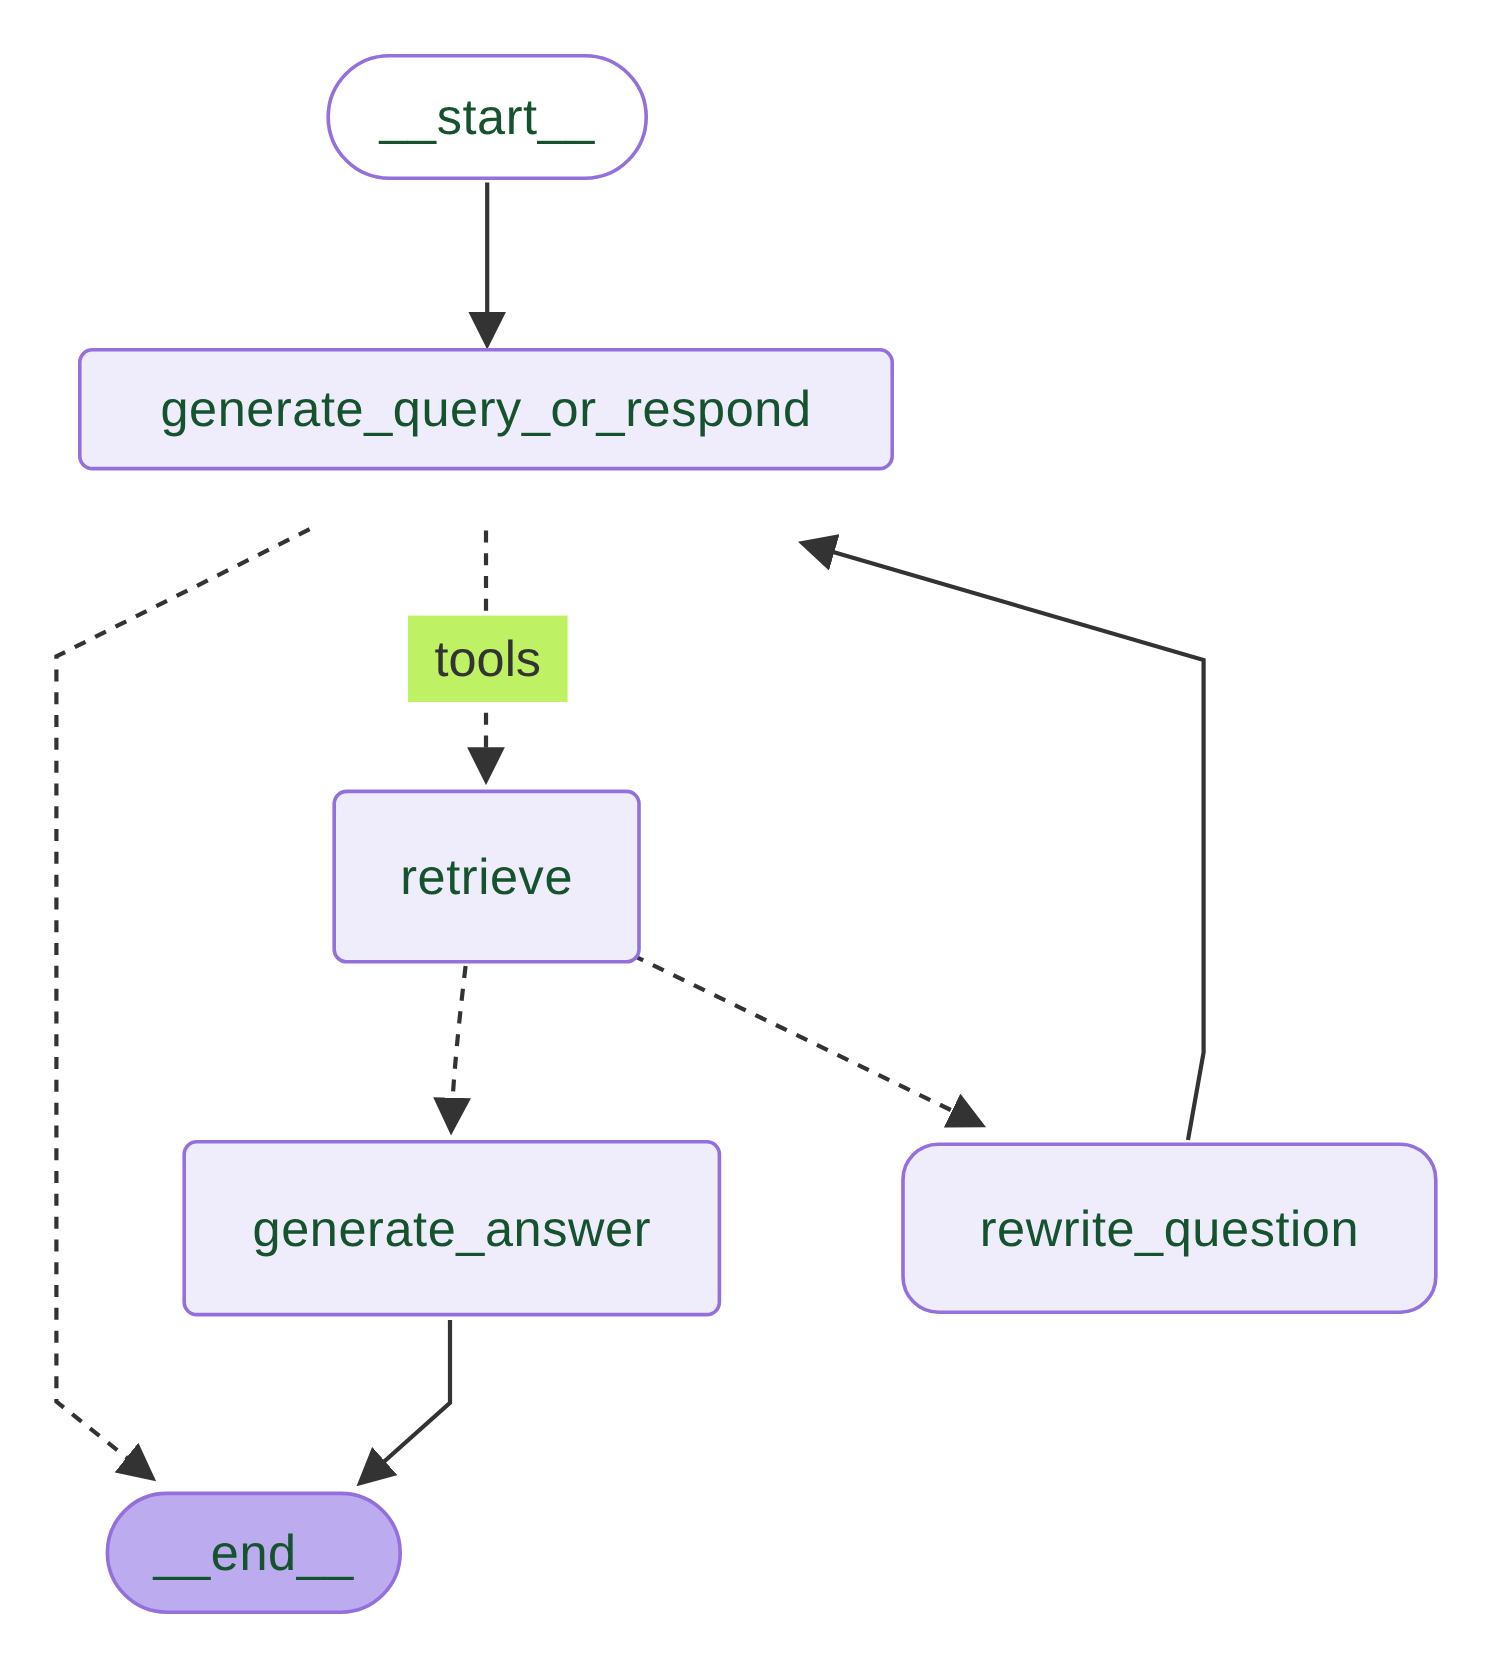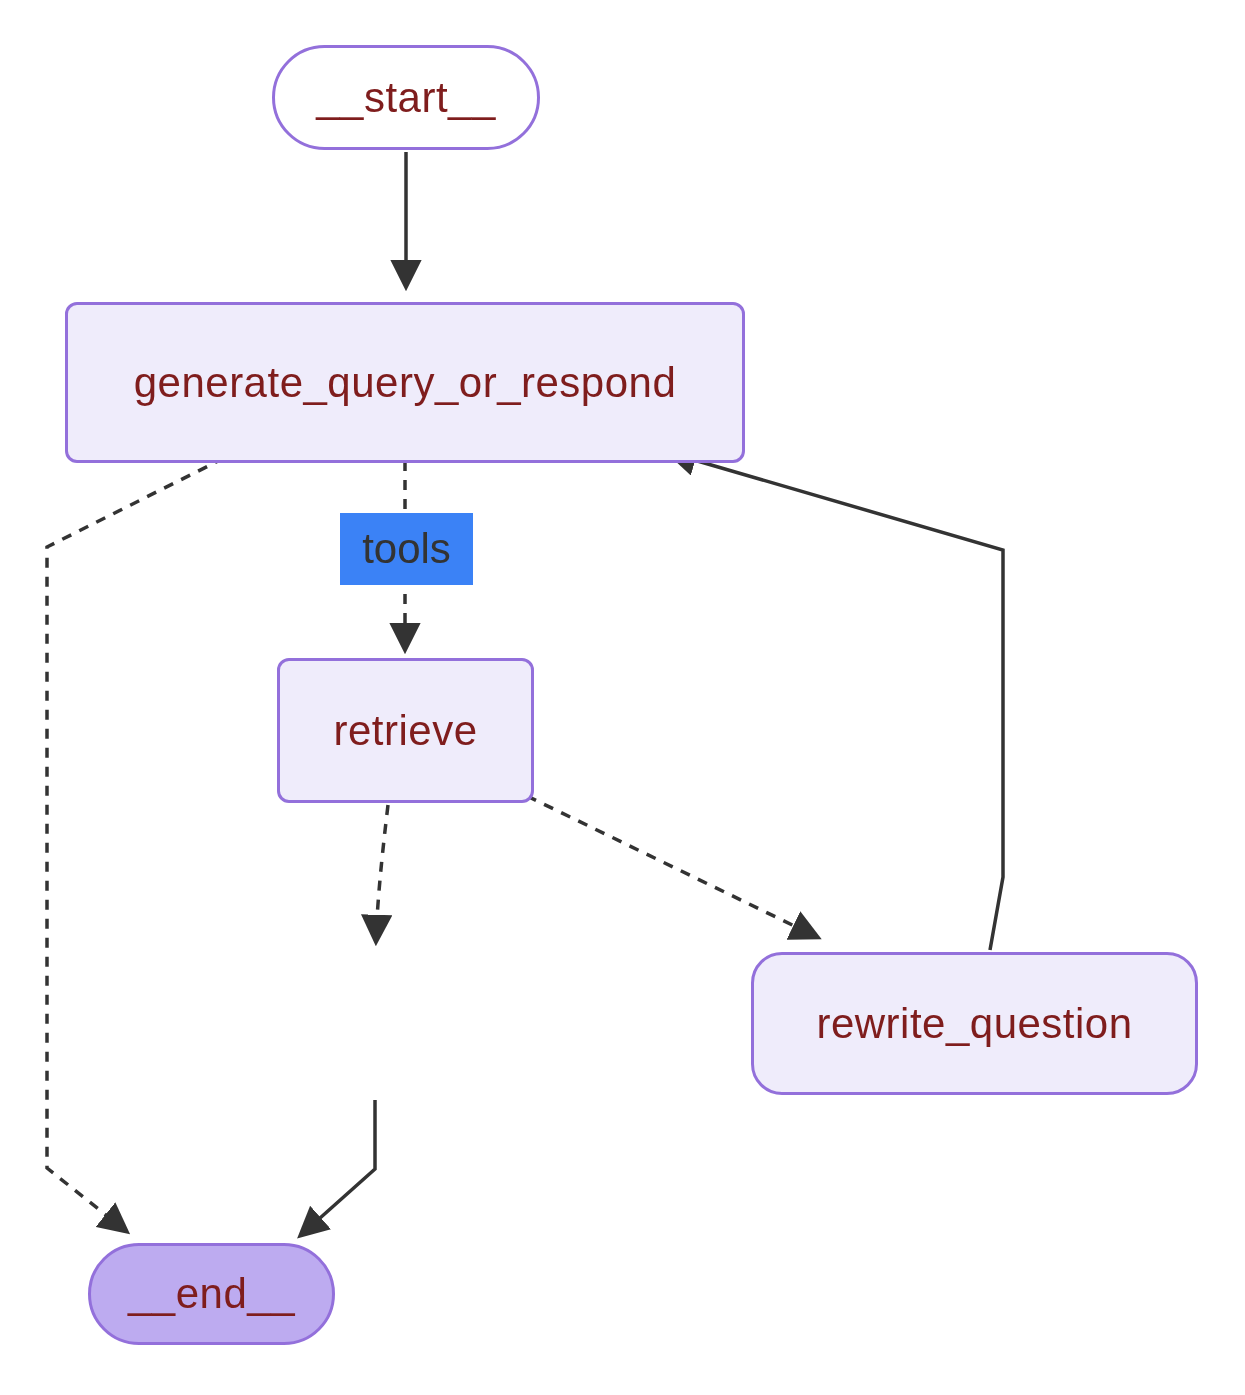--- a/index.html
+++ b/index.html
@@ -31,47 +31,47 @@
   }
   .node {
     position: absolute;
     display: flex;
     align-items: center;
     justify-content: center;
     box-sizing: border-box;
     background: #efecfb;
     border: 3px solid #9370db;
     border-radius: 12px;
-    color: #7f1d1d;
+    color: #14532d;
     font-size: 42px;
     white-space: nowrap;
     letter-spacing: 0.5px;
   }
   .node.pill-start {
     background: #ffffff;
     border-radius: 54px;
     left: 272px; top: 45px; width: 268px; height: 105px;
   }
-  .node.rect-gqor   { left: 65px;  top: 302px; width: 680px; height: 161px; }
+  .node.rect-gqor   { left: 65px;  top: 290px; width: 680px; height: 102px; }
   .node.rect-retrieve { left: 277px; top: 658px; width: 257px; height: 145px; }
   .node.rect-genans { left: 152px; top: 950px; width: 449px; height: 147px; }
   .node.rect-rewrite { left: 751px; top: 952px; width: 447px; height: 143px; border-radius: 31px; }
   .node.pill-end {
     background: #bdabf0;
     border-radius: 52px;
     left: 88px; top: 1243px; width: 247px; height: 102px; justify-content: center;
   }
   .edge-label {
     position: absolute;
     left: 340px; top: 513px;
     width: 133px; height: 72px;
     display: flex;
     align-items: center;
     justify-content: center;
-    background: #3b82f6;
+    background: #bef264;
     color: #333333;
     font-size: 42px;
   }
 </style>
 </head>
 <body>
 
 <div class="canvas">
 
   <svg class="edges" viewBox="0 0 1245 1395" xmlns="http://www.w3.org/2000/svg">
@@ -103,20 +103,23 @@
   <div class="node rect-gqor">
     <span>generate_query_or_respond</span>
   </div>
 
   <div class="edge-label">tools</div>
 
   <div class="node rect-retrieve">
     <span>retrieve</span>
   </div>
 
+  <div class="node rect-genans">
+    <span>generate_answer</span>
+  </div>
 
   <div class="node rect-rewrite">
     <span>rewrite_question</span>
   </div>
 
   <div class="node pill-end">
     <span>__end__</span>
   </div>
 
 </div>

